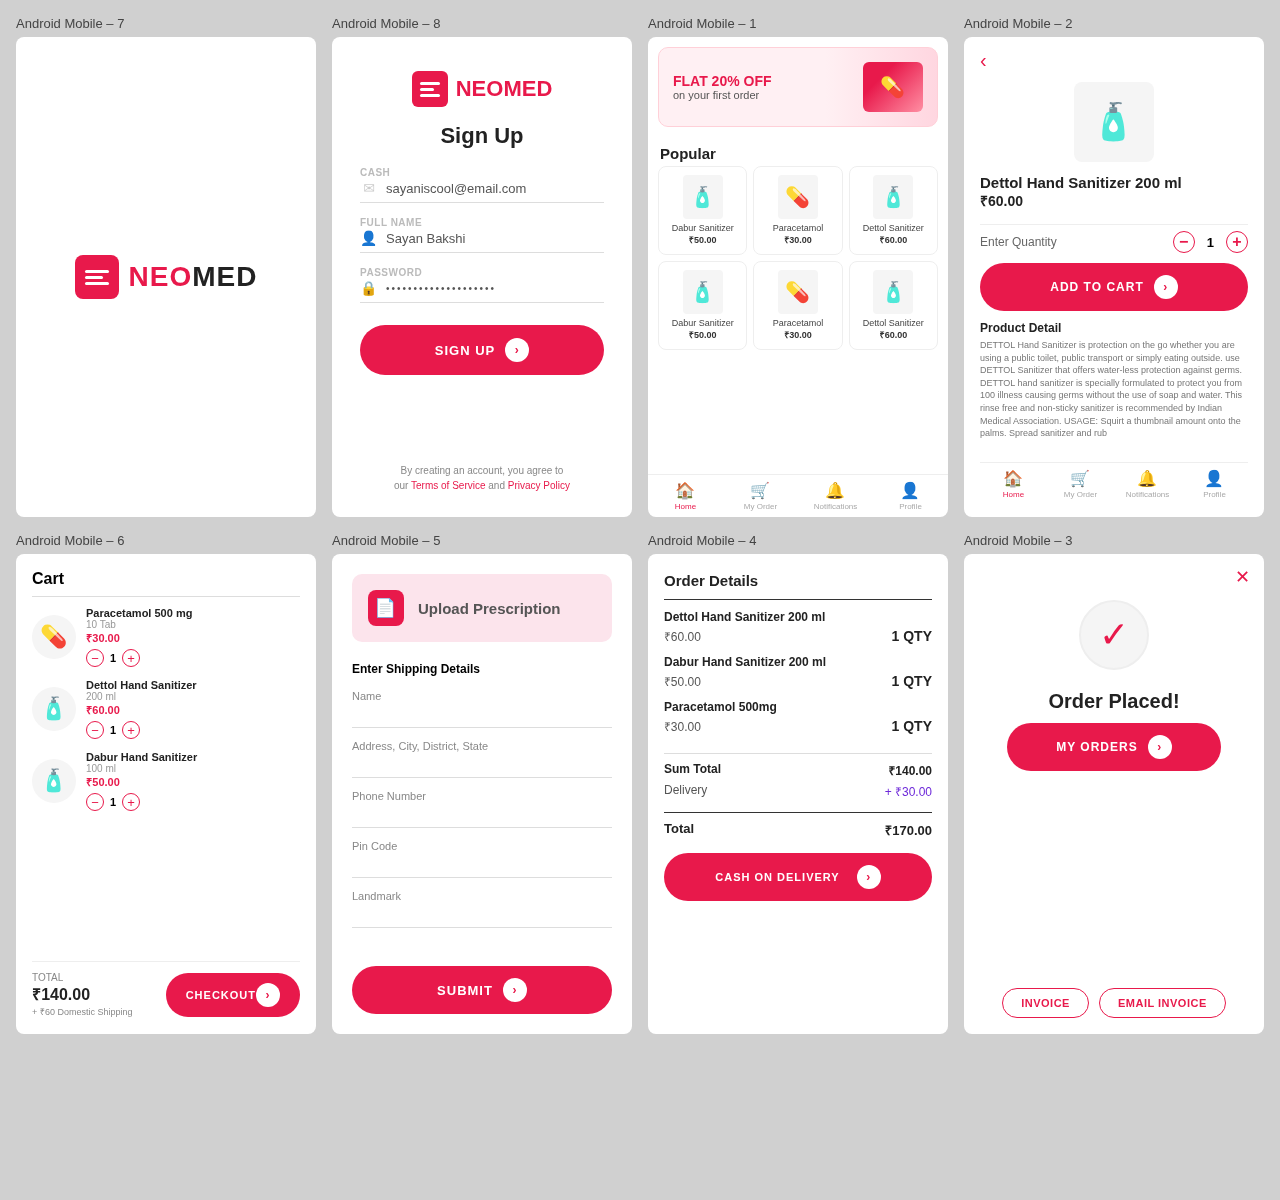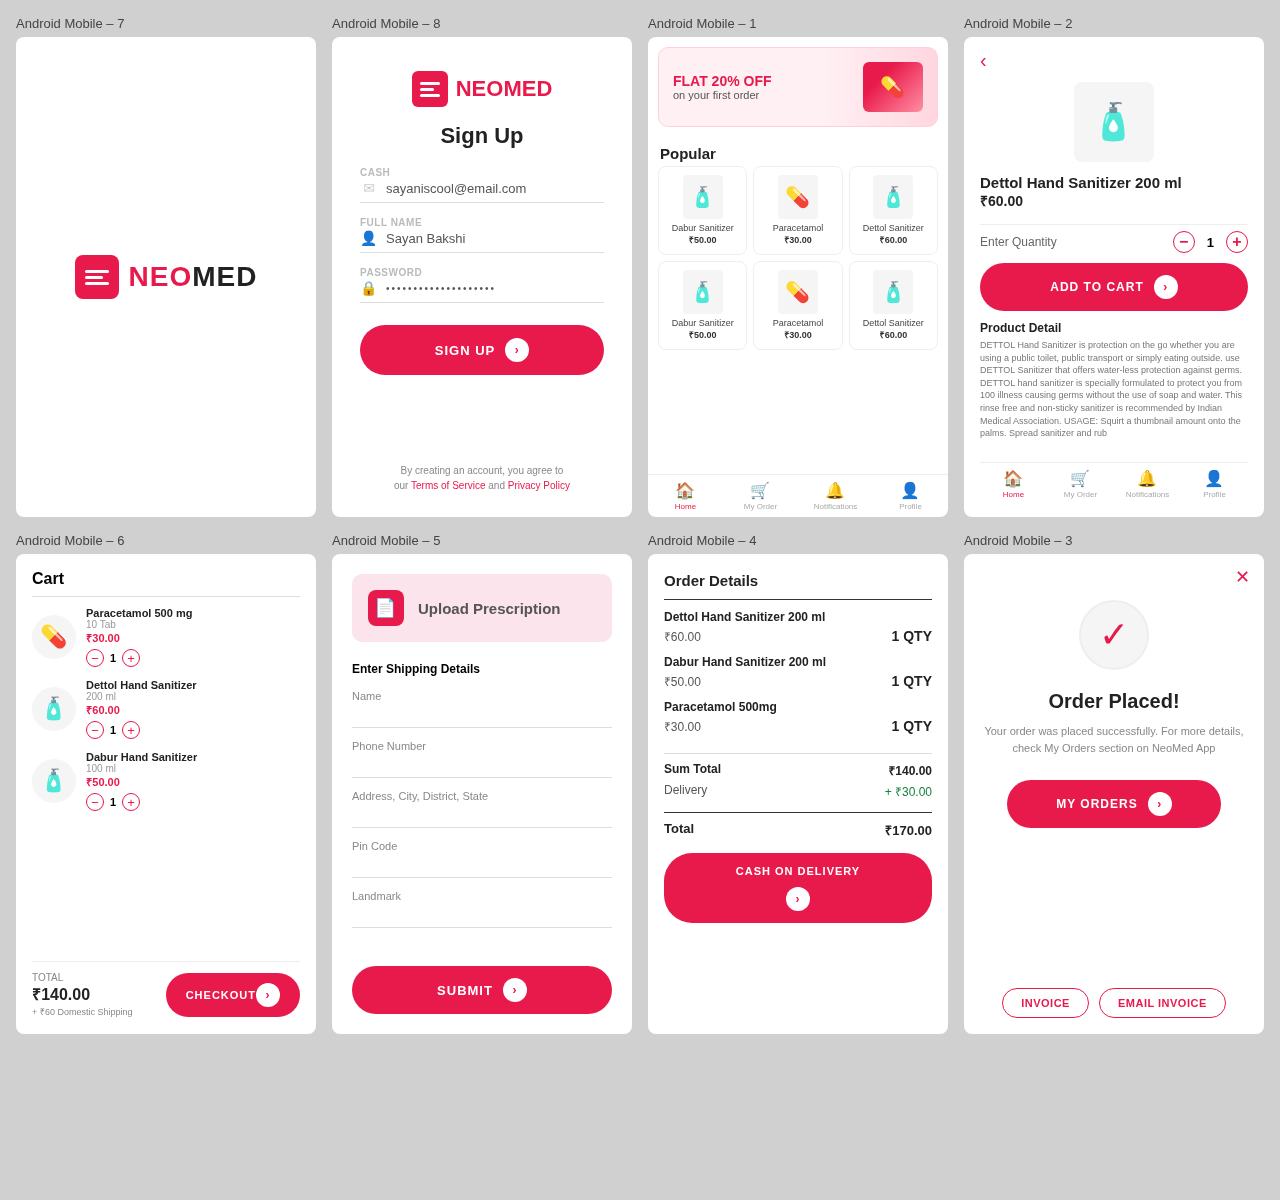--- a/index.html
+++ b/index.html
@@ -652,21 +652,21 @@
       font-size: 12px;
       font-weight: 700;
       color: #222;
     }
     .order-delivery-label {
       font-size: 12px;
       color: #555;
     }
     .order-delivery-val {
       font-size: 12px;
-      color: #15803d;
+      color: #6d28d9;
     }
     .order-total-divider {
       border: none;
       border-top: 1.5px solid #333;
       margin: 8px 0;
     }
     .order-total-row {
       display: flex;
       justify-content: space-between;
       margin-bottom: 14px;
@@ -688,23 +688,22 @@
       border-radius: 28px;
       width: 100%;
       padding: 12px 0;
       font-size: 11px;
       font-weight: 700;
       letter-spacing: 1px;
       cursor: pointer;
       display: flex;
       align-items: center;
       justify-content: center;
-      gap: 10px;
+      gap: 17px;
       margin-top: auto;
-      flex-direction: column;
     }
 
     
     .order-placed-screen {
       height: 480px;
       padding: 16px;
       display: flex;
       flex-direction: column;
       position: relative;
     }
@@ -1032,25 +1031,25 @@
         <div class="upload-btn-box">
           <div class="upload-icon-box">📄</div>
           <span class="upload-btn-text">Upload Prescription</span>
         </div>
         <div class="shipping-title">Enter Shipping Details</div>
         <div class="form-field">
           <div class="form-label">Name</div>
           <input class="form-input" type="text" style="">
         </div>
         <div class="form-field">
+          <div class="form-label">Address, City, District, State</div>
+          <input class="form-input" type="text" style="">
+        </div>
+        <div class="form-field">
           <div class="form-label">Phone Number</div>
-          <input class="form-input" type="text" style="">
-        </div>
-        <div class="form-field">
-          <div class="form-label">Address, City, District, State</div>
           <input class="form-input" type="text" style="">
         </div>
         <div class="form-field">
           <div class="form-label">Pin Code</div>
           <input class="form-input" type="text" style="">
         </div>
         <div class="form-field">
           <div class="form-label">Landmark</div>
           <input class="form-input" type="text" style="">
         </div>
@@ -1111,21 +1110,20 @@
     </div>
   </div>
 
   <div class="screen-wrapper">
     <div class="screen-label">Android Mobile – 3</div>
     <div class="screen">
       <div class="order-placed-screen">
         <div class="close-btn">✕</div>
         <div class="check-circle">✓</div>
         <div class="order-placed-title">Order Placed!</div>
-        <div class="order-placed-sub">Your order was placed successfully. For more details, check My Orders section on NeoMed App</div>
         <button class="my-orders-btn">
           <span>MY ORDERS</span>
           <div class="btn-arrow-circle">›</div>
         </button>
         <div class="invoice-row">
           <button class="invoice-btn">INVOICE</button>
           <button class="invoice-btn">EMAIL INVOICE</button>
         </div>
       </div>
     </div>

